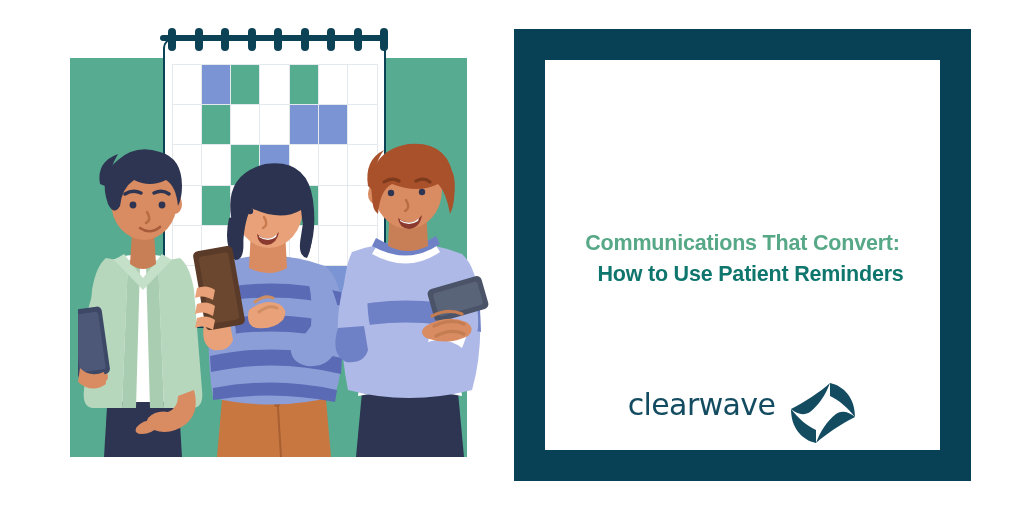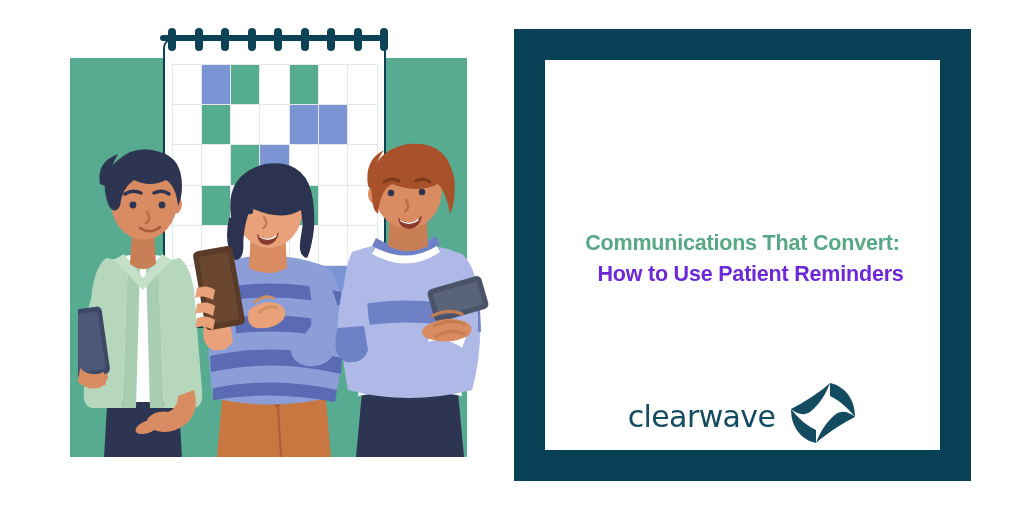--- a/index.html
+++ b/index.html
@@ -74,26 +74,26 @@
     position:absolute;left:0;right:0;top:168px;
     text-align:center;
   }
   .t-line{
     font-size:21.5px;
     font-weight:bold;
     line-height:31px;
     letter-spacing:-0.2px;
   }
   .t-accent{color:#56a886;}
-  .t-dark{color:#6d28d9;margin-left:16px;}
+  .t-dark{color:#0f766e;margin-left:16px;}
 
   
   #logo{
     position:absolute;left:0;right:0;top:327px;
-    display:flex;align-items:center;justify-content:center;gap:10px;
+    display:flex;justify-content:center;gap:10px;
   }
   #logo-word{
     font-size:30px;color:#134b61;letter-spacing:-0.6px;
     font-family:"DejaVu Sans", sans-serif;
   }
   #logo-mark{width:68px;height:62px;margin-left:4px;margin-top:-4px;}
 </style>
 </head>
 <body>
 

